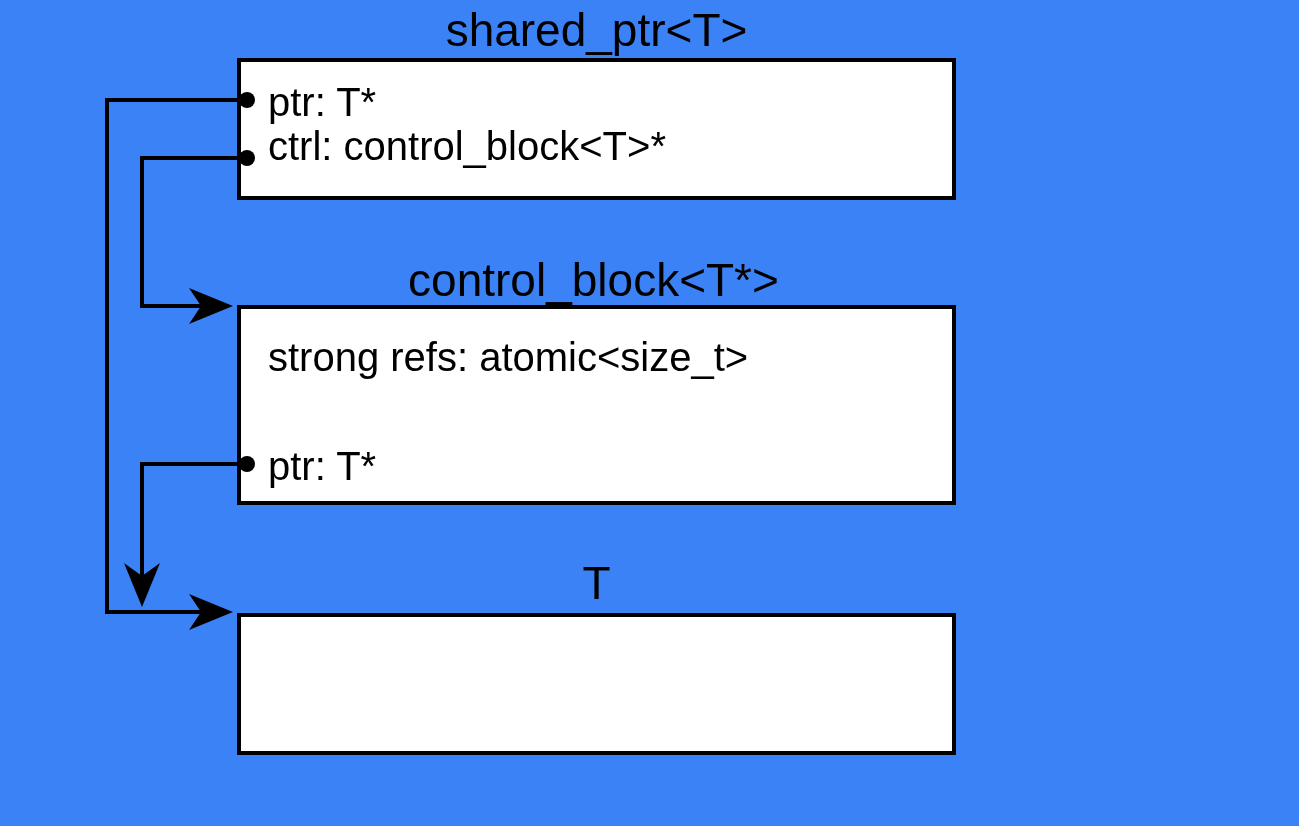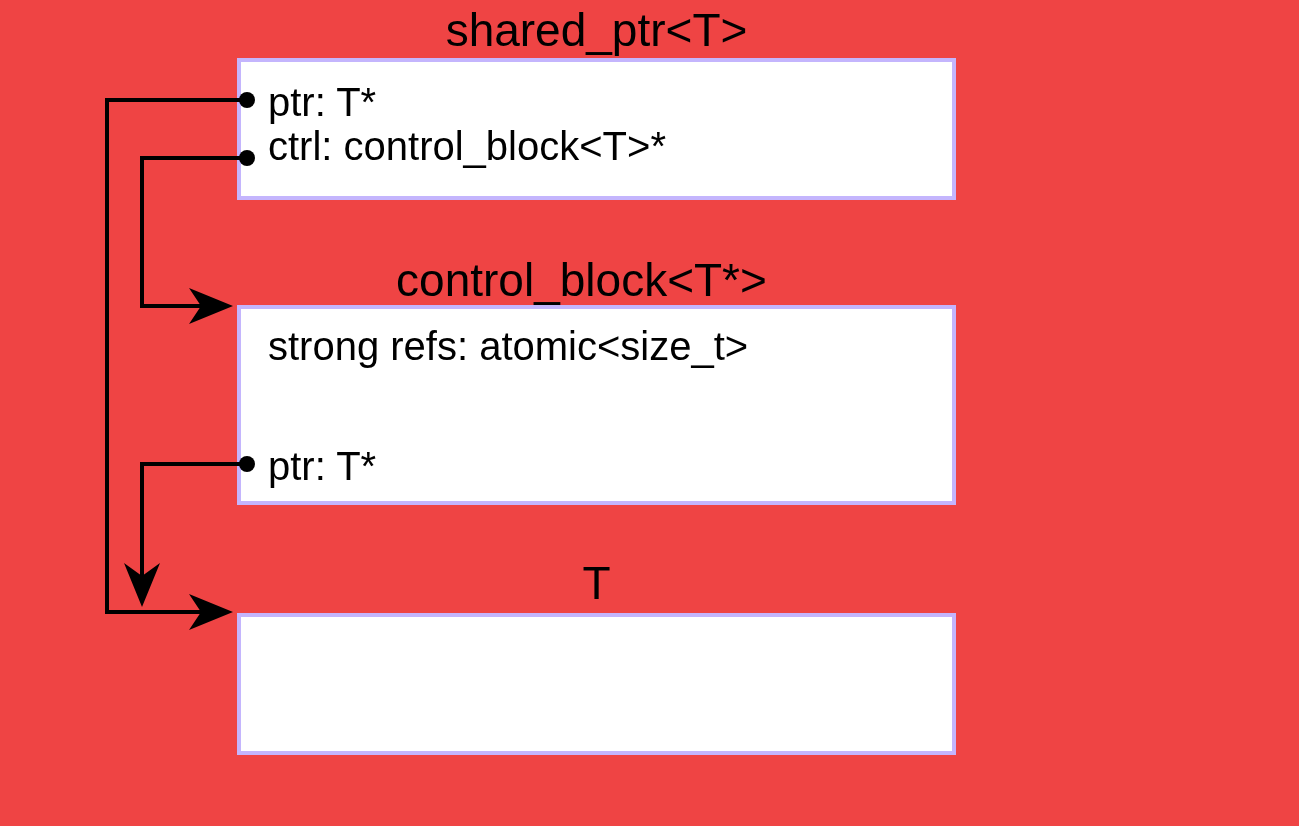--- a/index.html
+++ b/index.html
@@ -1,40 +1,40 @@
 <!DOCTYPE html>
 <html><head>
 <meta charset="utf-8">
 <style>
   html,body{margin:0;padding:0;background:#ffffff;}
   .canvas{
-    position:relative;width:1299px;height:826px;background:#ef4444;overflow:hidden;
+    position:relative;width:1299px;height:826px;background:#3b82f6;overflow:hidden;
     font-family:"Liberation Sans", sans-serif;color:#000000;
   }
   .box{
-    position:absolute;box-sizing:border-box;border:4px solid #c4b5fd;background:#ffffff;
+    position:absolute;box-sizing:border-box;border:4px solid #000000;background:#ffffff;
   }
   .box-title{
     position:absolute;text-align:center;font-size:46px;line-height:50px;height:50px;
     white-space:nowrap;color:#000000;
   }
   .field-row{
     position:absolute;font-size:40px;line-height:40px;white-space:nowrap;color:#000000;
   }
   
   .b-shared  {left:237px;top:58px; width:719px;height:142px;}
   .b-control {left:237px;top:305px;width:719px;height:200px;}
   .b-t       {left:237px;top:613px;width:719px;height:142px;}
   .t-shared  {left:237px;top:5px;  width:719px;}
-  .t-control {left:222px;top:255px;width:719px;}
+  .t-control {left:234px;top:255px;width:719px;}
   .t-t       {left:237px;top:558px;width:719px;}
   
   .b-shared  .row-1{left:27px;top:20px;}
   .b-shared  .row-2{left:27px;top:64px;}
-  .b-control .row-1{left:27px;top:17px;}
+  .b-control .row-1{left:27px;top:28px;}
   .b-control .row-2{left:27px;top:86px;}
   .b-control .row-3{left:27px;top:137px;}
   
   .wires{position:absolute;left:0;top:0;width:1299px;height:826px;pointer-events:none;}
   .wires path.wire{stroke:#000000;stroke-width:4;fill:none;}
   .wires path.head{stroke:none;fill:#000000;}
   .wires circle.dot{stroke:none;fill:#000000;}
 </style>
 </head>
 <body>

